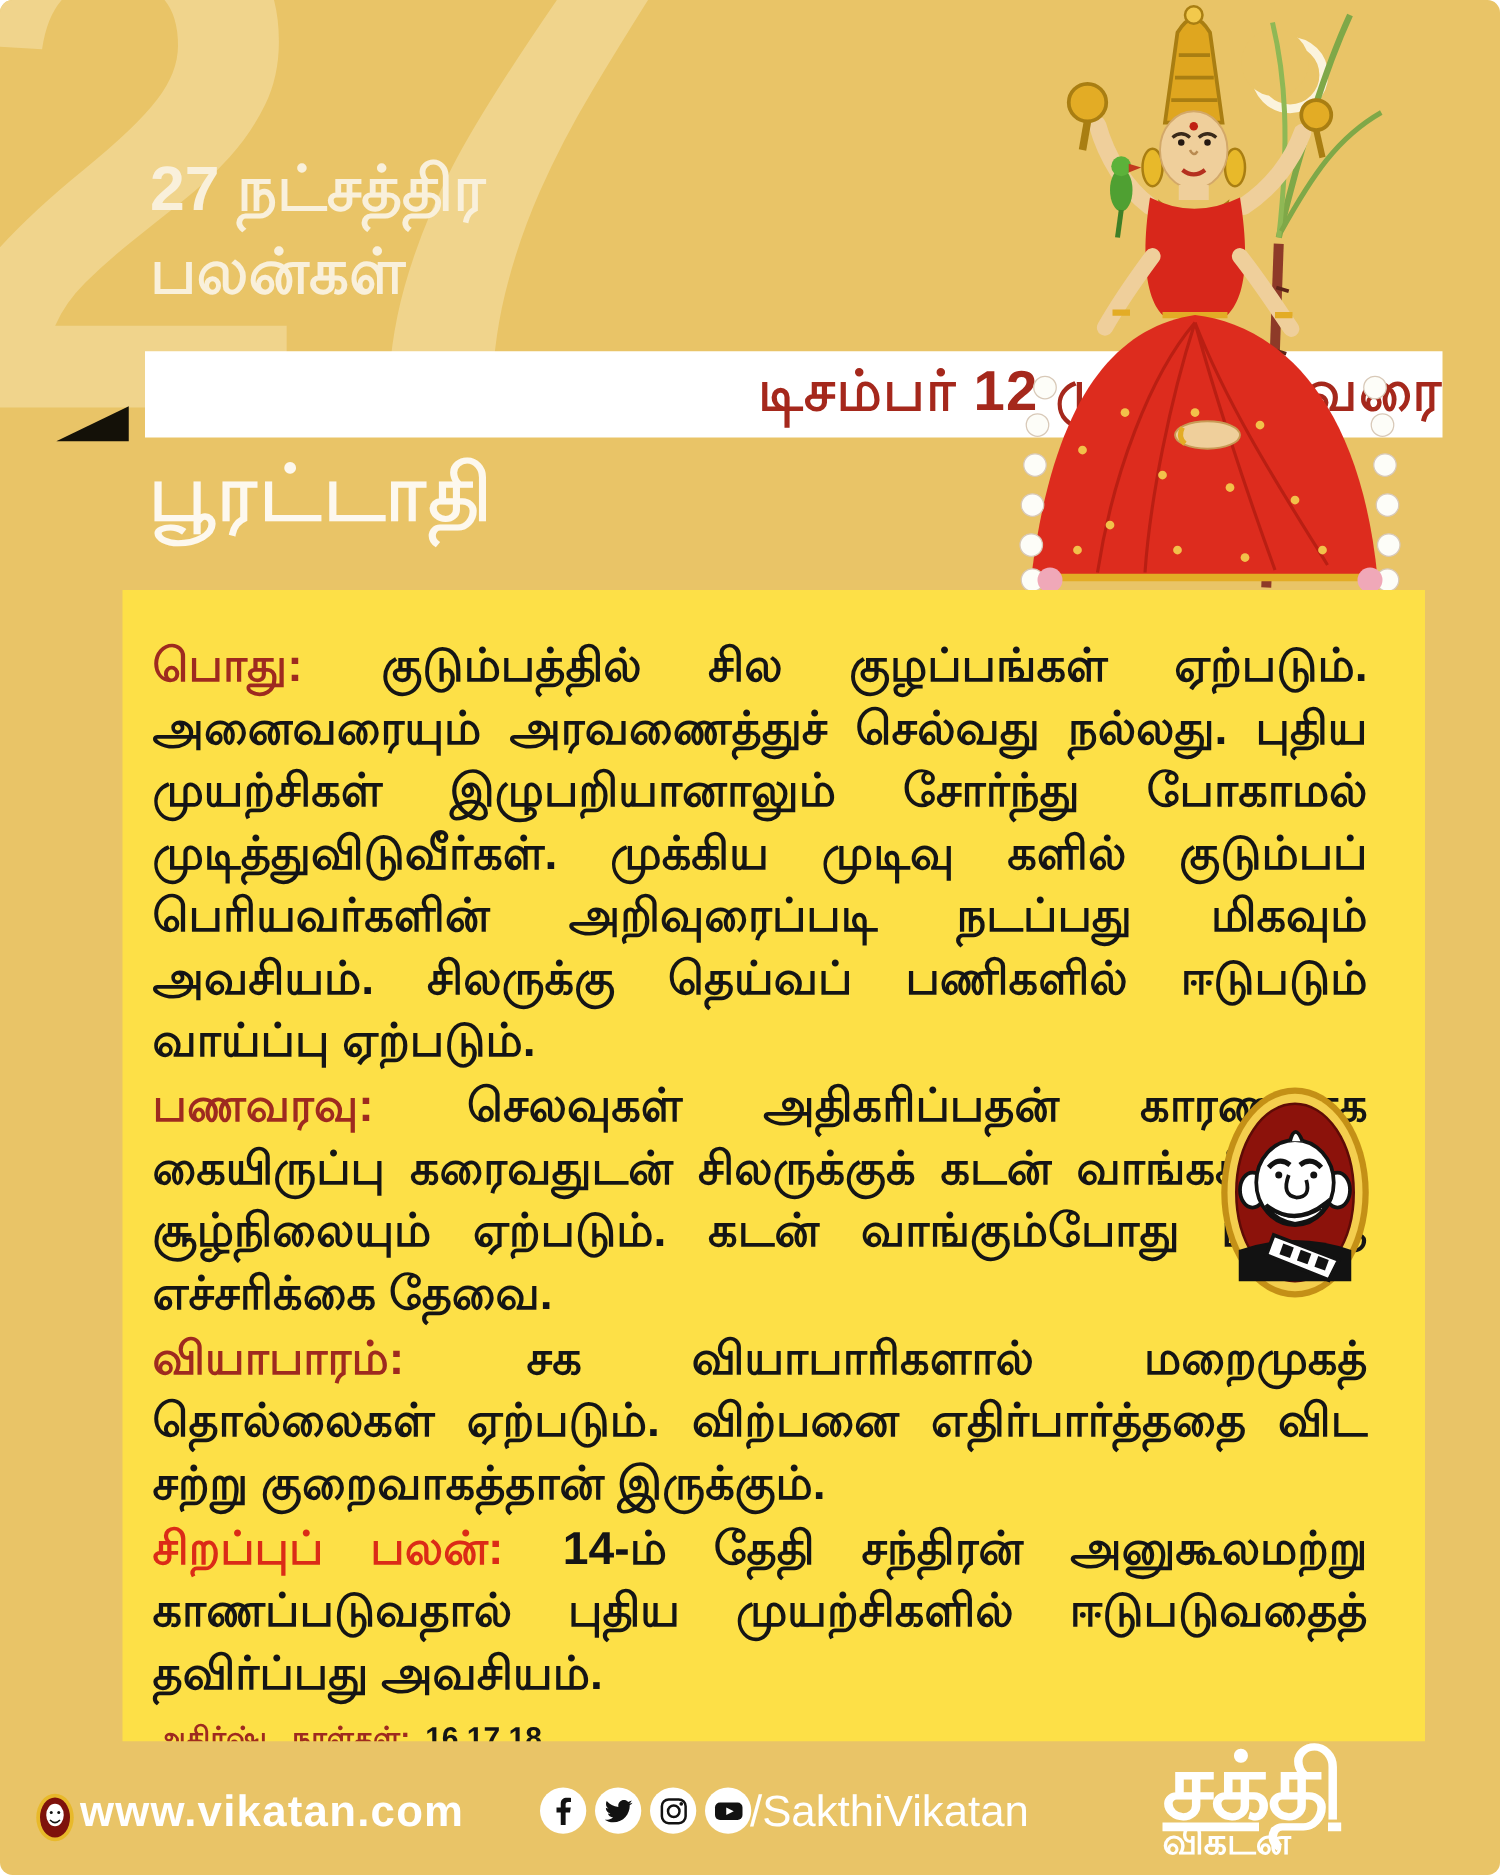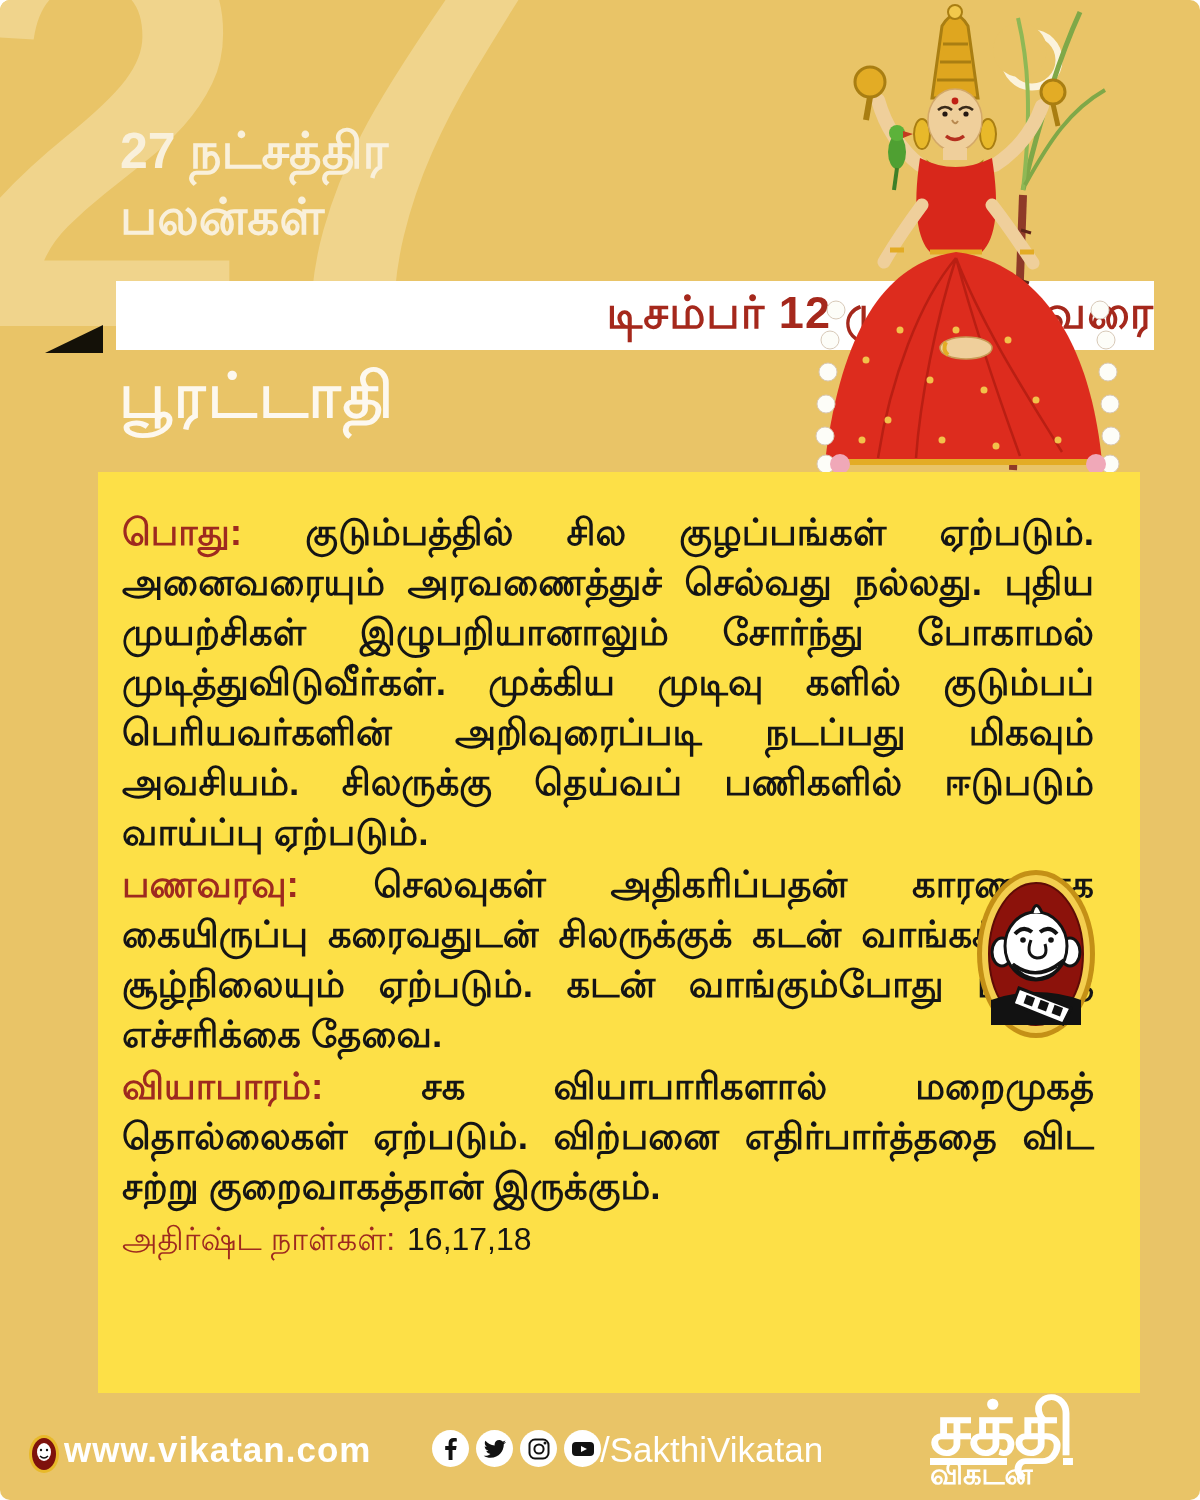--- a/index.html
+++ b/index.html
@@ -35,21 +35,21 @@
   .card{
     position:absolute;left:98px;top:472px;width:1042px;height:921px;z-index:4;
     background:#fde047;box-sizing:border-box;padding:36px 46px 0 24px;overflow:hidden;
   }
   .sec{
     margin:0 0 2px 0;font-size:37px;line-height:50px;font-weight:700;
     color:#151515;text-align:justify;
   }
   .lbl{color:#9E2A1F;margin-right:10px;}
   .lbl.bright{color:#DB2B17;}
-  .lucky-row{font-size:32px;line-height:50px;font-weight:400;color:#151515;}
+  .lucky-row{font-size:24px;line-height:50px;font-weight:700;color:#151515;}
   .lucky-row .lbl{margin-right:12px;}
   .mascot{position:absolute;left:975px;top:868px;z-index:5;}
   
   .footer-logo{position:absolute;left:28px;top:1434px;z-index:5;}
   .site{
     position:absolute;left:64px;top:1430px;z-index:5;
     font-size:35px;font-weight:700;color:#FFFFFF;letter-spacing:1px;
   }
   .social{position:absolute;left:432px;top:1430px;z-index:5;display:flex;gap:7px;}
   .social .circ{
@@ -182,20 +182,24 @@
       <span>குடும்பத்தில் சில குழப்பங்கள் ஏற்படும். அனைவரையும் அரவணைத்துச் செல்வது நல்லது. புதிய முயற்சிகள் இழுபறியானாலும் சோர்ந்து போகாமல் முடித்துவிடுவீர்கள். முக்கிய முடிவு களில் குடும்பப் பெரியவர்களின் அறிவுரைப்படி நடப்பது மிகவும் அவசியம். சிலருக்கு தெய்வப் பணிகளில் ஈடுபடும் வாய்ப்பு ஏற்படும்.</span>
     </p>
     <p class="sec">
       <span class="lbl">பணவரவு:</span>
       <span>செலவுகள் அதிகரிப்பதன் காரணமாக கையிருப்பு கரைவதுடன் சிலருக்குக் கடன் வாங்கக்கூடிய சூழ்நிலையும் ஏற்படும். கடன் வாங்கும்போது மிகுந்த எச்சரிக்கை தேவை.</span>
     </p>
     <p class="sec">
       <span class="lbl">வியாபாரம்:</span>
       <span>சக வியாபாரிகளால் மறைமுகத் தொல்லைகள் ஏற்படும். விற்பனை எதிர்பார்த்ததை விட சற்று குறைவாகத்தான் இருக்கும்.</span>
     </p>
+    <p class="sec">
+      <span class="lbl bright">சிறப்புப் பலன்:</span>
+      <span>14-ம் தேதி சந்திரன் அனுகூலமற்று காணப்படுவதால் புதிய முயற்சிகளில் ஈடுபடுவதைத் தவிர்ப்பது அவசியம்.</span>
+    </p>
     <div class="lucky-row">
       <span class="lbl">அதிர்ஷ்ட நாள்கள்:</span><span>16,17,18</span>
     </div>
 
   </div>
 
   <svg class="mascot" width="122" height="172" viewBox="0 0 122 172">
     <ellipse cx="61" cy="86" rx="59" ry="84" fill="#C49016"></ellipse>
     <ellipse cx="61" cy="86" rx="54" ry="79" fill="#F4CE4E"></ellipse>
     <ellipse cx="61" cy="86" rx="47" ry="71" fill="#8C120B" stroke="#5E0B06" stroke-width="2"></ellipse>

